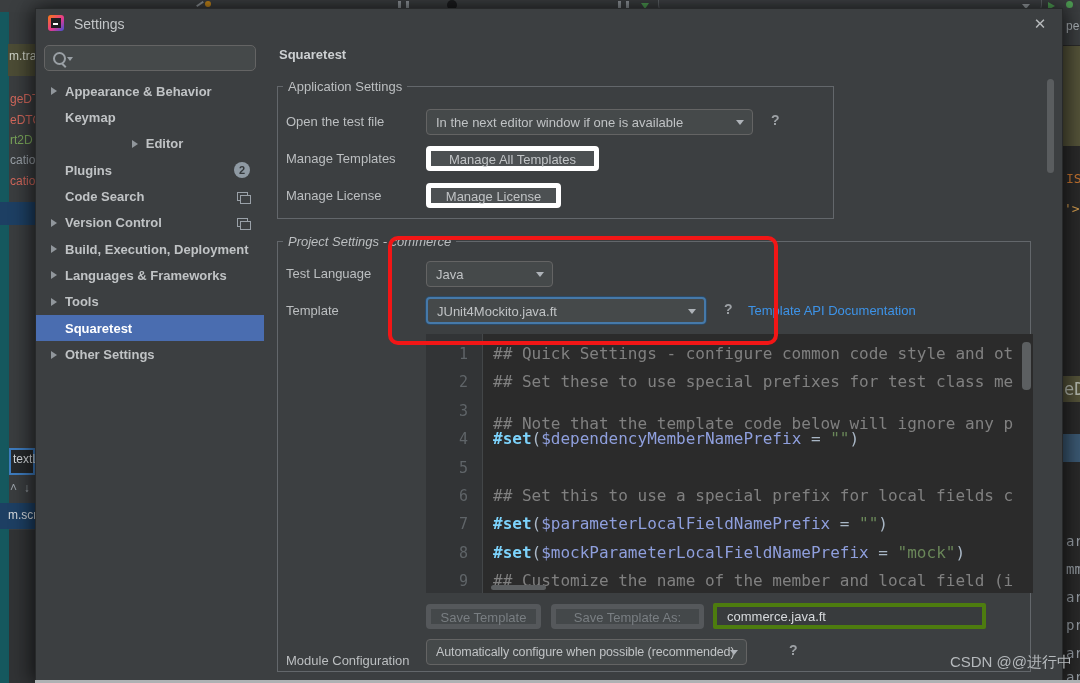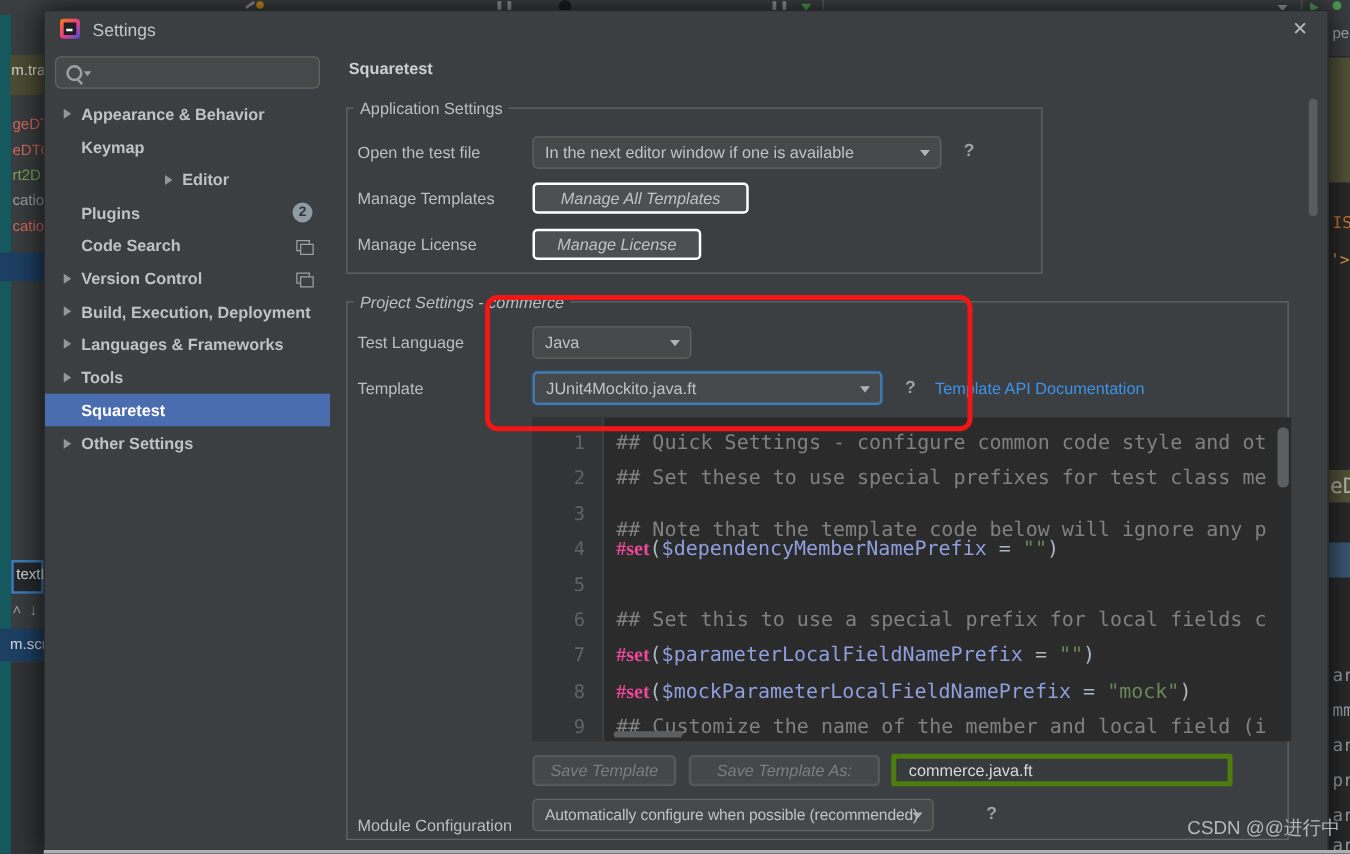--- a/index.html
+++ b/index.html
@@ -56,36 +56,36 @@
 
   
   #page-title{position:absolute;left:243px;top:38px;font-size:13px;font-weight:bold;color:#cdd0d2;}
   .groupbox{position:absolute;border:1px solid #63676b;box-sizing:border-box;}
   .grouplabel{position:absolute;background:#3c3f41;padding:0 5px;font-size:13px;color:#bcbfc1;z-index:2;}
   .flabel{position:absolute;font-size:13px;color:#bcbfc1;}
   .combo{position:absolute;background:#45494a;border:1px solid #646464;border-radius:4px;box-sizing:border-box;}
   .combo.focused{border:2px solid #4679a9;box-shadow:0 0 0 1px #2c4a66;}
   .ctext{position:absolute;left:9px;top:50%;transform:translateY(-50%);font-size:13px;color:#c0c3c5;white-space:nowrap;}
   .carrow{position:absolute;right:8px;top:50%;margin-top:-2px;width:0;height:0;border:4px solid transparent;border-top:5px solid #aeb3b8;}
-  .ibtn{position:absolute;background:#4c5052;border:2px solid #ffffff;border-radius:4px;color:#c0c3c5;
-        font-size:13px;text-align:center;box-sizing:border-box;font-style:italic;}
+  .ibtn{position:absolute;background:#4c5052;border:5px solid #ffffff;border-radius:4px;color:#c0c3c5;
+        font-size:13px;text-align:center;box-sizing:border-box;}
   .ibtn.disabled{color:#797e82;background:#44484a;border-color:#55585b;}
   .help{position:absolute;font-size:14px;font-weight:bold;color:#9da1a5;}
   .link{position:absolute;font-size:13px;color:#3d93e8;text-decoration:none;}
   .tfield{position:absolute;background:#383b3d;border:4px solid #4d7c0f;border-radius:2px;box-sizing:border-box;}
   .tfield .ftext{position:absolute;left:10px;top:50%;transform:translateY(-50%);font-size:13px;color:#d7dadd;white-space:nowrap;}
 
   
   #editor{position:absolute;left:390px;top:325px;width:607px;height:259px;background:#2b2b2b;overflow:hidden;}
   #gutter{position:absolute;left:0;top:0;width:57px;height:259px;background:#323436;border-right:1px solid #434648;box-sizing:border-box;}
   .gnum{position:absolute;right:14px;font-family:"DejaVu Sans Mono",monospace;font-size:15px;color:#5f6468;line-height:28.4px;}
   #codepane{position:absolute;left:67px;top:0;right:0;height:259px;}
   .cline{position:absolute;left:0;white-space:pre;font-family:"DejaVu Sans Mono",monospace;font-size:16px;line-height:28.4px;}
   .tk-c{color:#808080;}
-  .tk-k{color:#ec4899;font-weight:bold;font-family:Liberation Serif, serif;}
+  .tk-k{color:#7dd3fc;font-weight:bold;}
   .tk-v{color:#8f9fdd;}
   .tk-p{color:#a9b7c6;}
   .tk-s{color:#6a8759;}
   #vthumb{position:absolute;right:2px;top:8px;width:9px;height:48px;background:#5c5f61;border-radius:4px;}
   #hthumb{position:absolute;left:65px;bottom:3px;width:55px;height:5px;background:#5c5f61;border-radius:3px;}
   #dlg-scroll{position:absolute;left:1011px;top:70px;width:7px;height:94px;background:#5a5d5f;border-radius:4px;}
 
   
   #red-annotation{position:absolute;left:388px;top:236px;width:390px;height:109px;border:4px solid #f21616;
                   border-radius:10px;box-sizing:border-box;z-index:30;}

